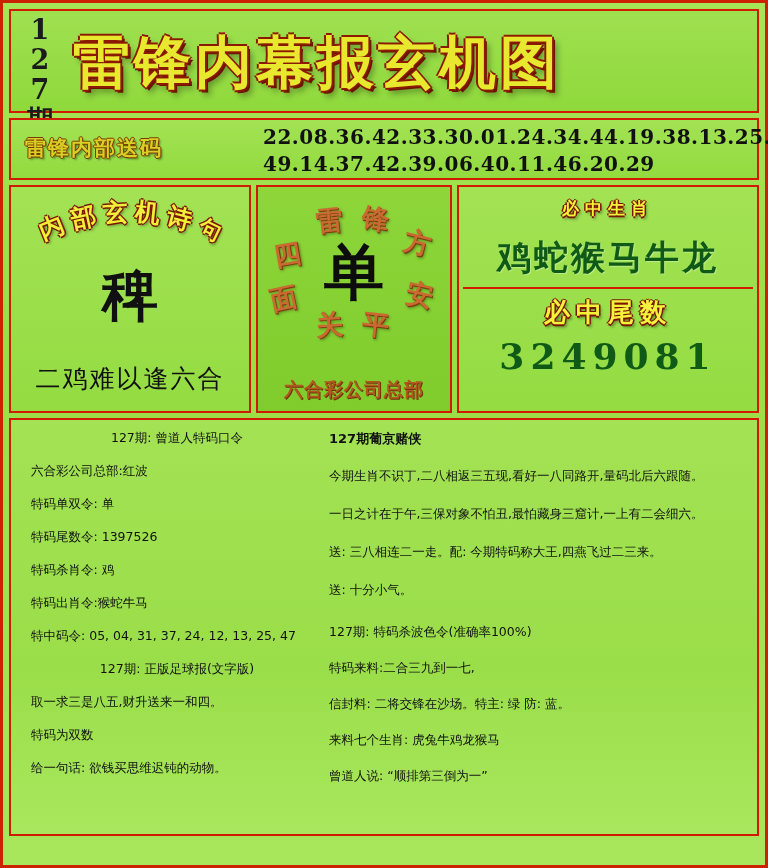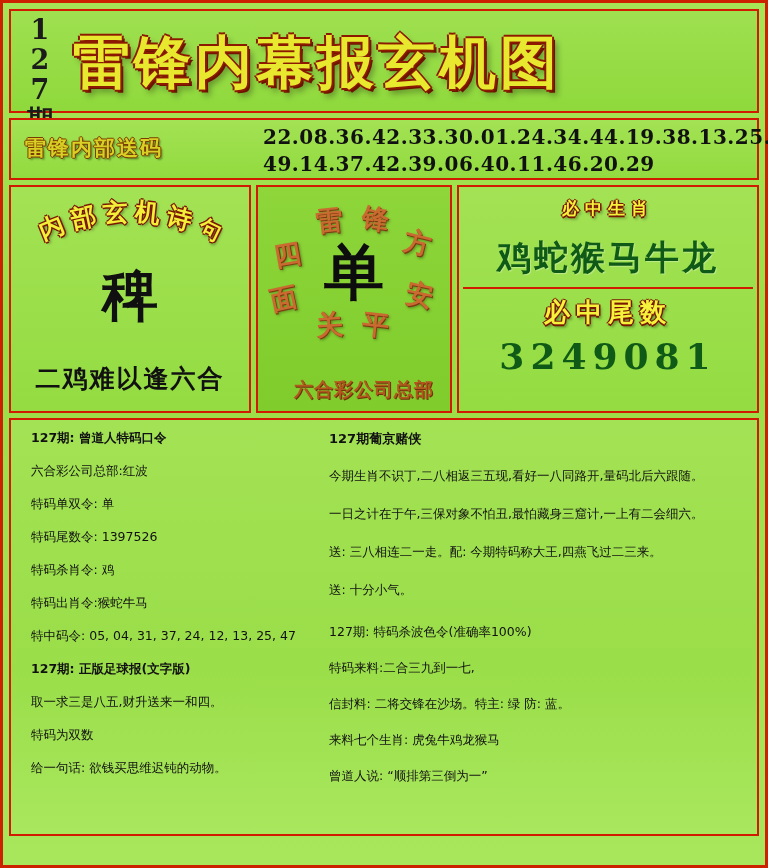--- a/index.html
+++ b/index.html
@@ -155,21 +155,21 @@
     line-height: 60px;
     color: #101010;
   }
   .left-bottom-text {
     position: absolute;
     bottom: 16px;
     left: 0;
     width: 100%;
     text-align: center;
     font-family: "DejaVu Serif", serif;
-    font-weight: bold;
+    font-weight: normal;
     font-size: 25px;
     letter-spacing: 2px;
     color: #111;
   }
   
   .mid-chars {
     position: absolute;
     top: 8px;
     left: 0;
     width: 100%;
@@ -199,21 +199,21 @@
     text-align: center;
     font-family: "DejaVu Serif", serif;
     font-weight: bold;
     font-size: 60px;
     line-height: 66px;
     color: #0d0d0d;
   }
   .mid-bottom {
     position: absolute;
     bottom: 8px;
-    left: 10px;
+    left: 0;
     width: 100%;
     text-align: center;
     font-family: "DejaVu Serif", serif;
     font-weight: bold;
     font-size: 19px;
     letter-spacing: 1px;
     color: #b1581f;
     text-shadow: 1px 1px 0 #6e3308;
   }
   
@@ -297,21 +297,21 @@
     box-sizing: border-box;
   }
   .ln {
     font-family: "DejaVu Sans", sans-serif;
     font-size: 12.5px;
     color: #111;
     margin-bottom: 17px;
     line-height: 16px;
     white-space: nowrap;
   }
-  .ln.b { font-weight: bold; }
+  .ln.b { font-weight: normal; text-align: center; }
   .col-right .rtitle {
     font-family: "DejaVu Sans", sans-serif;
     font-weight: bold;
     font-size: 13px;
     color: #111;
     margin: 0 0 20px 0;
   }
   .col-right .rln {
     font-family: "DejaVu Sans", sans-serif;
     font-size: 12.5px;

